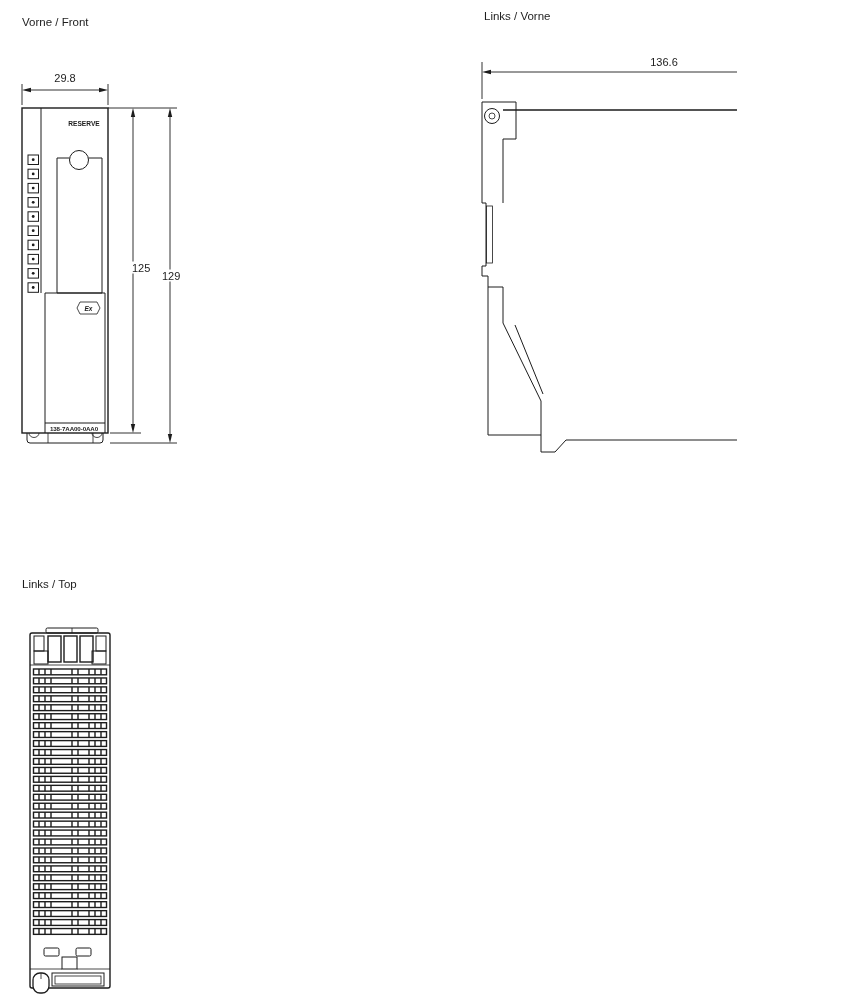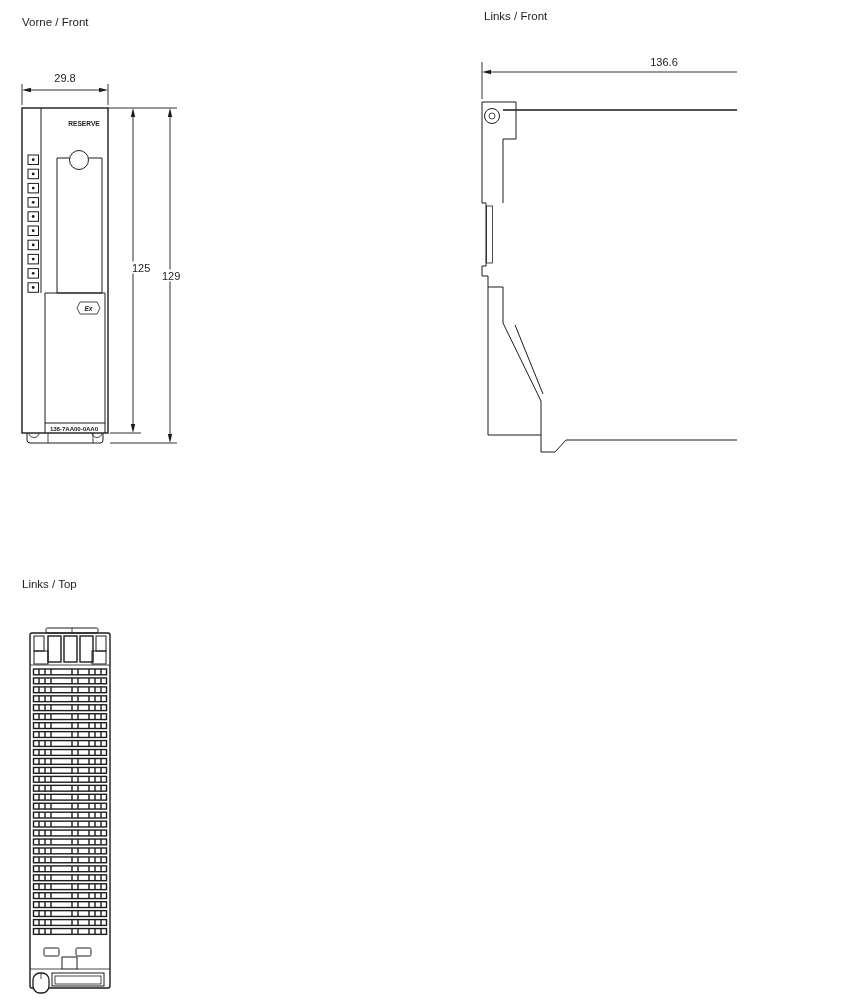--- a/index.html
+++ b/index.html
@@ -18,21 +18,21 @@
   .tinytxt{font-size:6.6px;font-weight:bold;}
   .parttxt{font-size:6.2px;font-weight:bold;letter-spacing:-0.1px;}
   .extxt{font-size:6.5px;font-weight:bold;font-style:italic;}
 </style>
 </head>
 <body>
 
 <div id="canvas">
 
   <div class="view-label" style="left:22px;top:16px">Vorne / Front</div>
-  <div class="view-label" style="left:484px;top:10px">Links / Front</div>
+  <div class="view-label" style="left:484px;top:10px">Links / Vorne</div>
   <div class="view-label" style="left:22px;top:578px">Links / Top</div>
 
   <svg width="867" height="1000" viewBox="0 0 867 1000">
 
     <g>
 
       <g>
         <path class="dim" d="M22,84 V105 M108,84 V105"></path>
         <path class="dim" d="M30,90 H100"></path>
         <polygon class="arr" points="22,90 31,87.8 31,92.2"></polygon>

